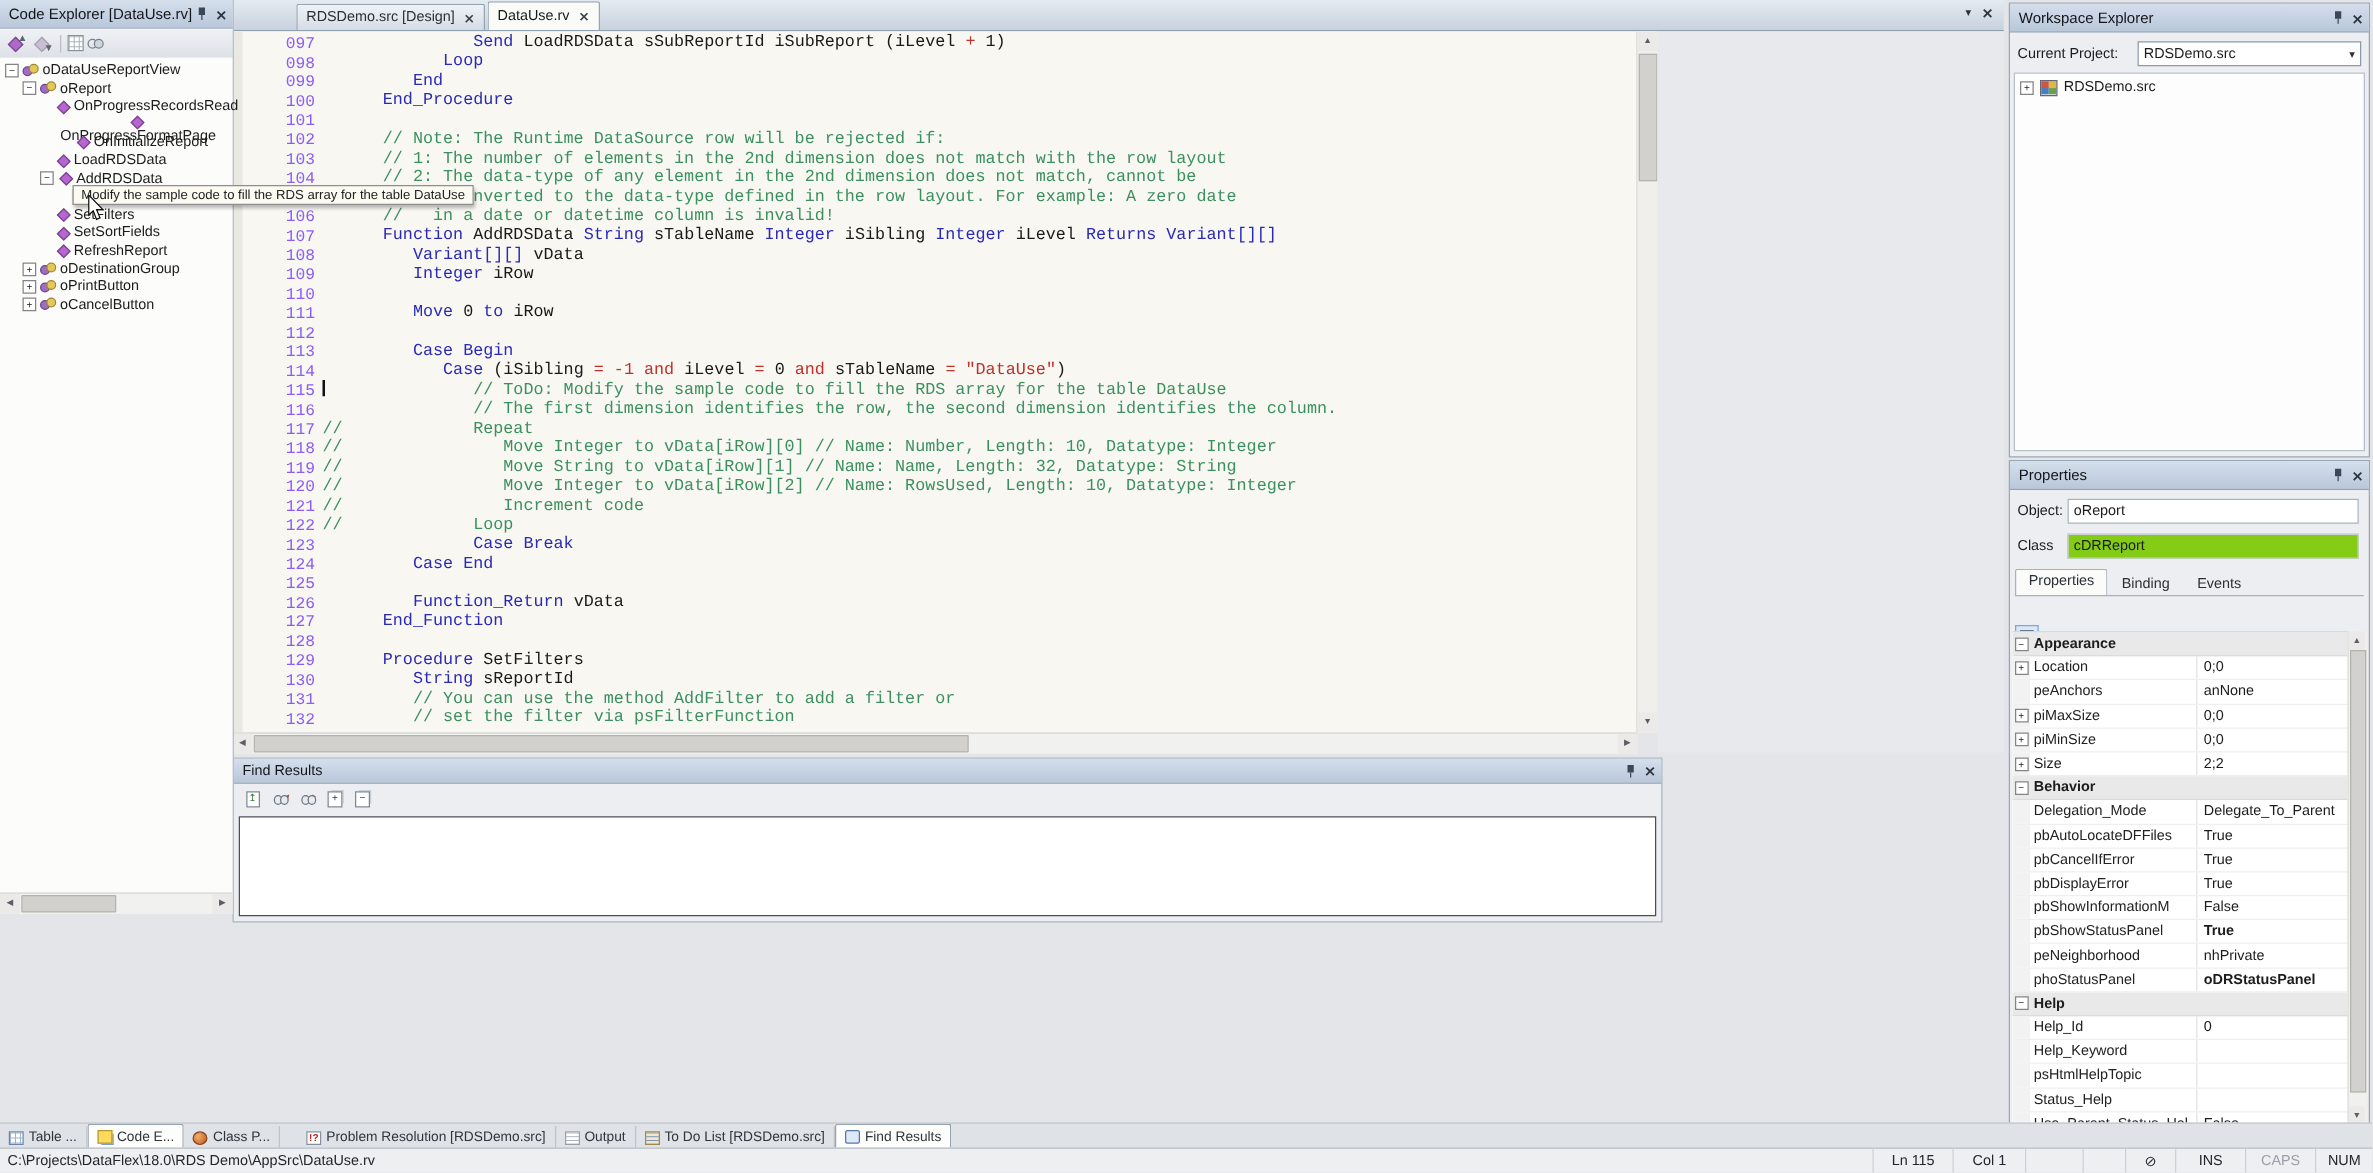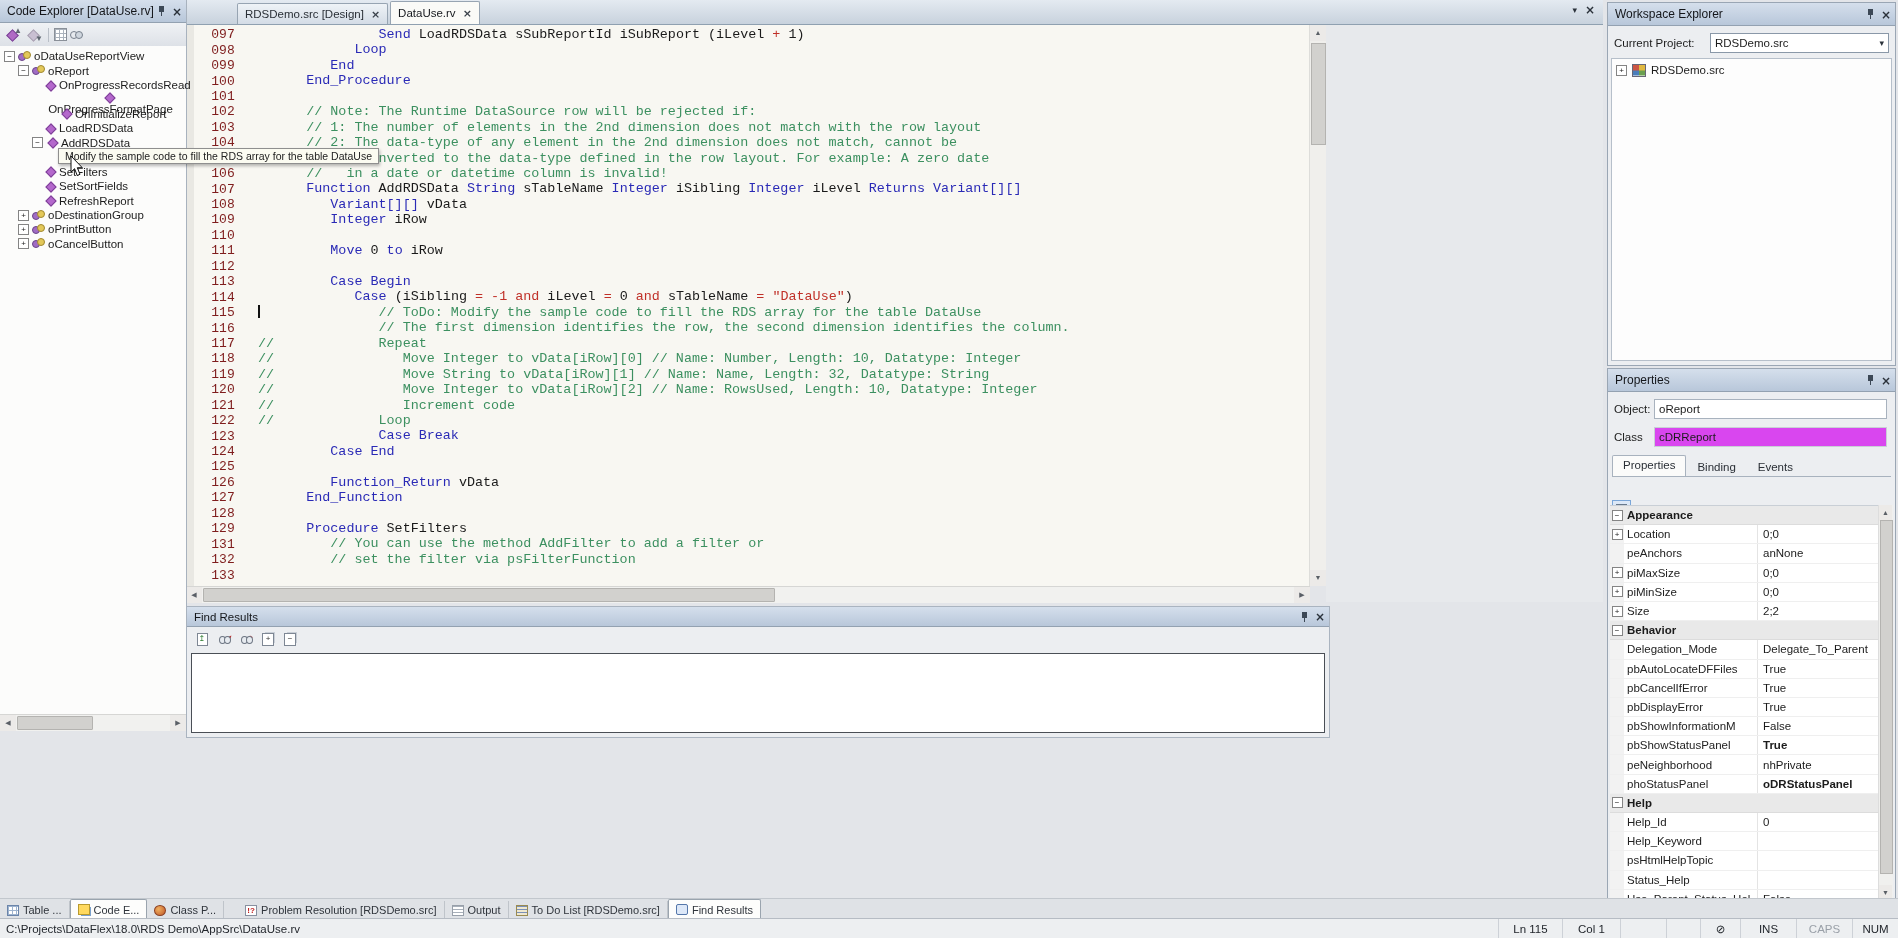--- a/index.html
+++ b/index.html
@@ -60,21 +60,21 @@
   #editor-tabs{position:absolute;left:51px;bottom:0;display:flex;align-items:flex-end;height:24px}
   .etab{height:20px;display:flex;align-items:center;padding:0 7px;font-size:11.5px;color:#2a2f36;
         background:linear-gradient(#eff3f7,#d4dce6);border:1px solid #97a4b2;border-bottom:none;border-radius:2px 2px 0 0;margin-right:2px}
   .etab.active{background:#fafaf7;height:22px;color:#15181d}
   .etab-close{margin-left:7px;font:bold 11px/11px "DejaVu Sans",sans-serif;color:#3a414a}
   .tabctrl{position:absolute;right:8px;top:4px;display:flex;gap:8px;align-items:center}
   #editor-area{position:absolute;left:0;top:25px;width:1140px;height:561px;background:#f8f7f2;overflow:hidden}
   #gutterstrip{position:absolute;left:0;top:0;width:8px;height:100%;background:#e9e8e3}
   #code-lines{position:absolute;left:8px;top:2px;right:16px;bottom:0;overflow:hidden}
   .cline{display:flex;height:15.45px;align-items:center}
-  .cnum{flex:0 0 58px;text-align:center;padding-right:6px;font:13px/15px "Liberation Mono",monospace;color:#7f1d1d}
+  .cnum{flex:0 0 58px;text-align:right;padding-right:6px;font:13px/15px "Liberation Mono",monospace;color:#8b5cf6}
   .ctext{font:13.4px/15.45px "Liberation Mono",monospace;white-space:pre}
   .tok-t{color:#1a1a1a}.tok-k{color:#2a2ab6}.tok-c{color:#3c9060}.tok-o{color:#c03028}.tok-s{color:#c03028}
   .caret{display:inline-block;width:1.5px;height:13px;background:#111;vertical-align:-2px;margin-right:-1.5px}
   #vscroll{position:absolute;right:0;top:0;width:16px;height:100%;background:#f0efec;border-left:1px solid #ddddda}
   #vscroll .sbtn{position:absolute;left:0}
   #vscroll .vthumb{position:absolute;left:1px;top:18px;width:13px;height:100px;background:#d2d1ce;border:1px solid #b4b3b0}
   #code-hscroll{left:0;top:586px;width:1124px}
   #code-hscroll .sthumb{width:570px}
   #dock-filler{position:absolute;left:1140px;top:25px;width:277px;height:577px;background:#e7e9ec}
 
@@ -102,21 +102,21 @@
   .combo{flex:1;height:18px;background:#fff;border:1px solid #8a98a8;display:flex;align-items:center;padding-left:4px;position:relative;font-size:11.5px}
   .combo .chev{position:absolute;right:4px;top:4px}
   #we-tree{position:absolute;left:3px;top:55px;right:3px;bottom:4px;background:#fdfdfd;border:1px solid #b6bfca;padding-top:4px}
   .ic-project{width:12px;height:11px;border:1px solid #667;margin:0 2px;
     background-image:linear-gradient(#cc5544 0 0),linear-gradient(#e0b840 0 0),linear-gradient(#4a7ebb 0 0),linear-gradient(#6aa050 0 0);
     background-size:50% 50%;background-position:0 0,100% 0,0 100%,100% 100%;background-repeat:no-repeat}
   #prop-panel{top:368px;height:546px}
   .obj-row{position:absolute;left:0;right:0;height:20px;display:flex;align-items:center;padding:0 8px 0 6px;box-sizing:border-box}
   .obj-row .olabel{flex:0 0 40px;text-align:left;font-size:11.5px}
   .field{flex:1;height:18px;border:1px solid #a8b2be;background:#fff;display:flex;align-items:center;padding-left:4px;font-size:11.5px}
-  .field.flat{background:#d946ef;border-color:#c9cfd6}
+  .field.flat{background:#84cc16;border-color:#c9cfd6}
   #prop-tabs{position:absolute;left:4px;top:86px;right:4px;height:21px;display:flex;align-items:flex-end;border-bottom:1px solid #a8b2be}
   .ptab{height:18px;line-height:18px;padding:0 10px;font-size:11.5px;color:#2a2f36;border:1px solid transparent;border-bottom:none}
   .ptab.active{background:#fbfbfa;border-color:#a8b2be;border-radius:2px 2px 0 0;height:20px}
   #prop-toolbar{position:absolute;left:4px;top:128px;right:4px;height:24px;display:flex;align-items:center;gap:5px}
   .pt-cat{width:17px;height:17px;border:1px solid #7aa6d8;background:#dce8f7;display:flex;align-items:center;justify-content:center}
   .pt-cat i{width:9px;height:9px;display:block;background:#fff;border:1px solid #68798c;
     background-image:linear-gradient(#8b9aad 1px,transparent 1px);background-size:100% 3px}
   .pt-az{width:17px;height:17px;display:flex;align-items:center;justify-content:center;font:bold 8px/8px "Liberation Sans",sans-serif;color:#333}
   .pt-az::after{content:"↓";color:#2a5db0;font-size:9px;margin-left:1px}
   #prop-grid{position:absolute;left:2px;top:136px;width:271px;height:396px;background:#fff;overflow:hidden;border-top:1px solid #c9cfd6}
@@ -409,20 +409,24 @@
           </div>
           <div class="cline">
             <span class="cnum">128</span>
             <span class="ctext"></span>
           </div>
           <div class="cline">
             <span class="cnum">129</span>
             <span class="ctext"><span class="tok-t">      </span><span class="tok-k">Procedure</span><span class="tok-t"> SetFilters</span></span>
           </div>
           <div class="cline">
+            <span class="cnum">130</span>
+            <span class="ctext"><span class="tok-t">         </span><span class="tok-k">String</span><span class="tok-t"> sReportId</span></span>
+          </div>
+          <div class="cline">
             <span class="cnum">131</span>
             <span class="ctext"><span class="tok-t">         </span><span class="tok-c">// You can use the method AddFilter to add a filter or</span></span>
           </div>
           <div class="cline">
             <span class="cnum">132</span>
             <span class="ctext"><span class="tok-t">         </span><span class="tok-c">// set the filter via psFilterFunction</span></span>
           </div>
           <div class="cline">
             <span class="cnum">133</span>
             <span class="ctext"></span>

